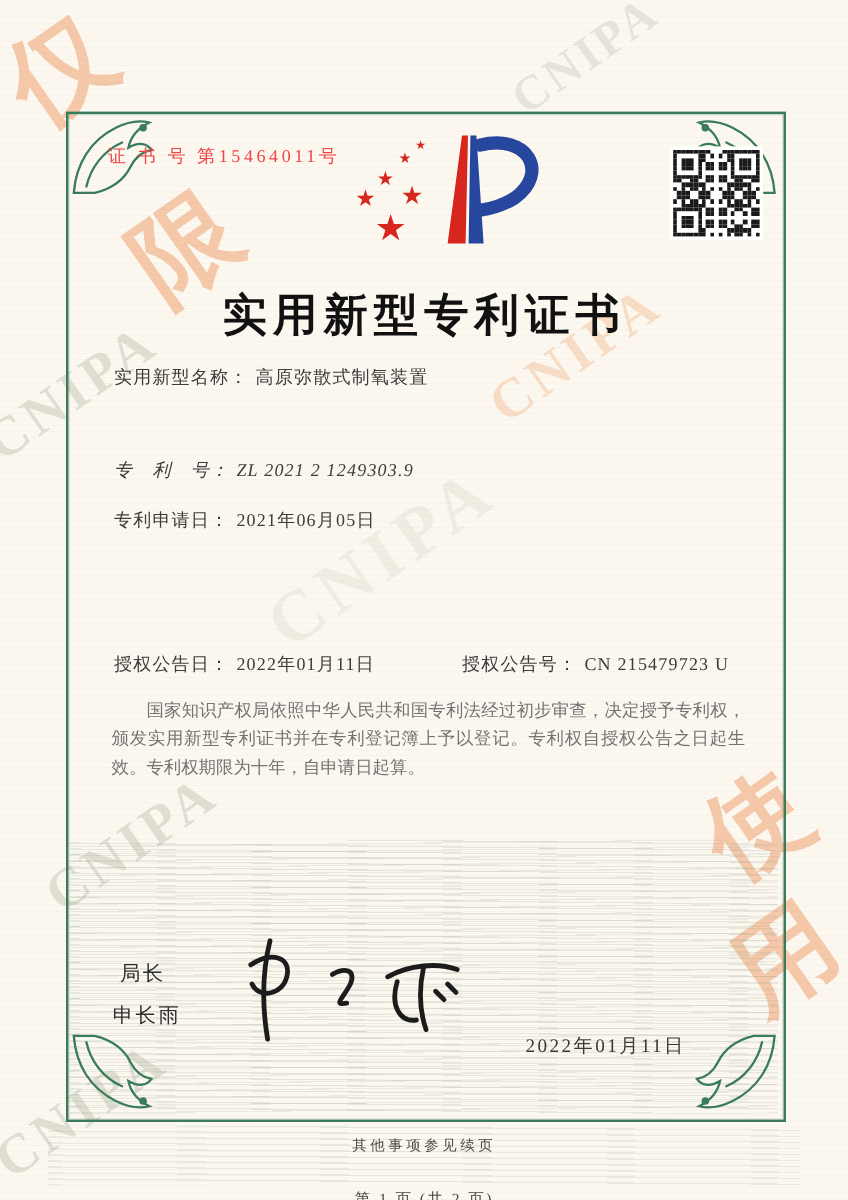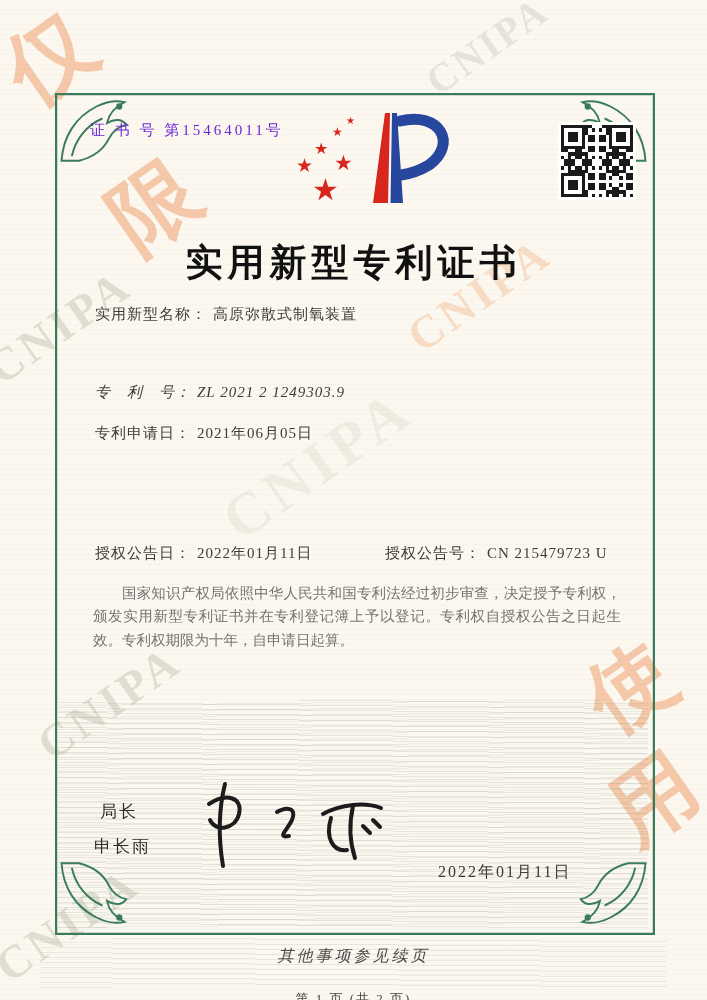--- a/index.html
+++ b/index.html
@@ -40,21 +40,21 @@
   .c-br{right:58px;top:858px;transform:scale(-1,-1);}
 
   
   .guilloche{position:absolute;left:58px;top:700px;width:590px;height:228px;z-index:2;pointer-events:none;
     background:
       repeating-linear-gradient(0.6deg, rgba(150,165,150,0.22) 0 1px, transparent 1px 5px),
       repeating-linear-gradient(-0.6deg, rgba(150,165,150,0.16) 0 1px, transparent 1px 6px);}
   .guilloche2{position:absolute;left:40px;top:938px;width:627px;height:50px;z-index:2;pointer-events:none;
     background:repeating-linear-gradient(0.4deg, rgba(150,165,150,0.18) 0 1px, transparent 1px 5px);}
 
-  .cert-no{position:absolute;left:90px;top:121px;font-size:15px;letter-spacing:3px;color:#6d28d9;z-index:4;}
+  .cert-no{position:absolute;left:90px;top:121px;font-size:15px;letter-spacing:3px;color:#ef4444;z-index:4;}
 
   .logo{position:absolute;left:288px;top:108px;width:172px;height:100px;z-index:4;}
   .qr{position:absolute;left:558px;top:122px;width:78px;height:78px;z-index:4;background:#fff;
       display:grid;grid-template-columns:repeat(21,1fr);grid-template-rows:repeat(21,1fr);padding:3px;box-sizing:border-box;}
   .qr i{display:block;}
   .qr i.b{background:#1a1a1a;}
 
   .title{position:absolute;left:0;top:210px;width:100%;text-align:center;font-size:37px;font-weight:bold;
     letter-spacing:5px;color:#111;z-index:4;margin-top:28px;}
   .frow{position:absolute;left:95px;font-size:15px;letter-spacing:1px;color:#3c3c3c;white-space:nowrap;z-index:4;}
@@ -65,21 +65,21 @@
 
   .paras{position:absolute;left:93px;top:582px;width:528px;z-index:4;}
   .paras p{margin:0 0 6px 0;font-size:14.5px;line-height:1.62;text-align:justify;text-indent:2em;color:#737373;}
 
   .sig-title{position:absolute;left:100px;top:800px;font-size:17px;letter-spacing:2px;color:#2e2e2e;z-index:4;text-align:center;}
   .sig-name{position:absolute;left:94px;top:835px;font-size:17px;letter-spacing:2px;color:#2e2e2e;z-index:4;}
   .sig-script{position:absolute;left:185px;top:778px;width:200px;height:92px;z-index:4;}
 
   .date{position:absolute;left:438px;top:862px;font-size:16px;letter-spacing:2px;color:#3a3a3a;z-index:4;}
   .page-info{position:absolute;left:0;top:950px;width:100%;text-align:center;font-size:13px;letter-spacing:2px;color:#444;z-index:4;margin-top:40px;}
-  .note{position:absolute;left:0;top:946px;width:100%;text-align:center;font-size:16px;letter-spacing:3px;color:#4a4a4a;z-index:4;font-style:italic;}
+  .note{position:absolute;left:0;top:946px;width:100%;text-align:center;font-size:12px;letter-spacing:3px;color:#4a4a4a;z-index:4;}
 </style>
 </head>
 <body>
 
 <div class="page">
 
   <div class="wm wm-or wm1">仅</div>
   <div class="wm wm-or wm2">限</div>
   <div class="wm wm-pale wm3">CNIPA</div>
   <div class="wm wm4">CNIPA</div>

